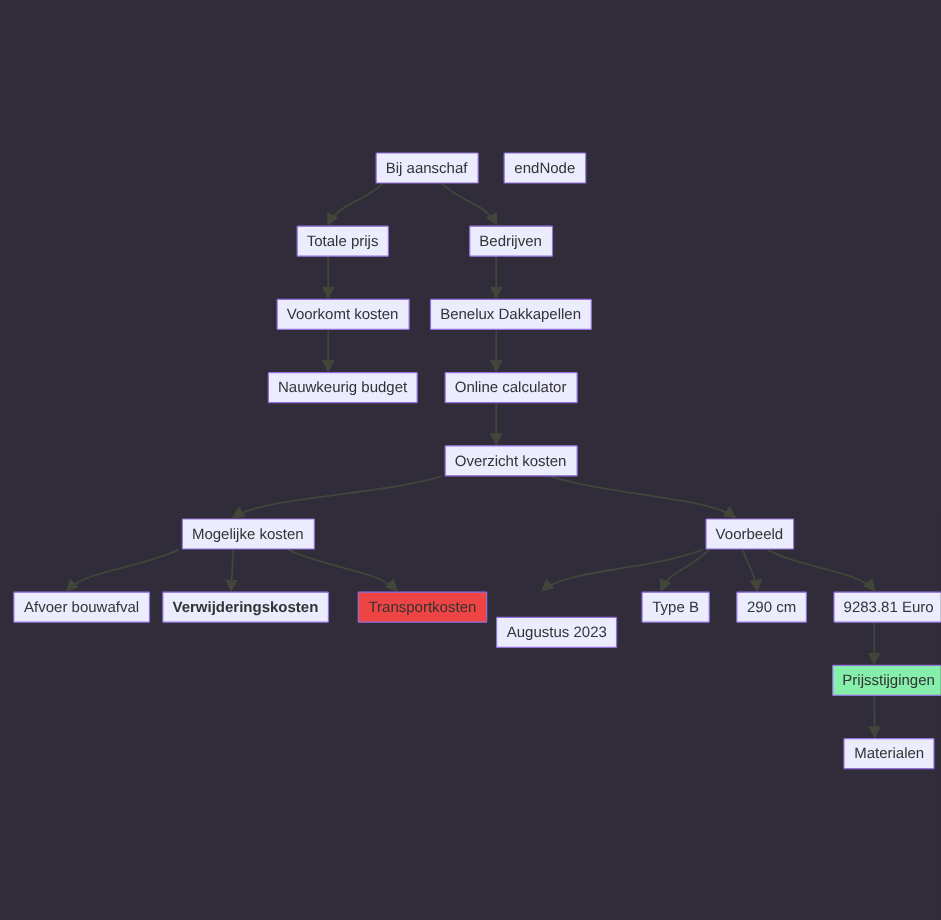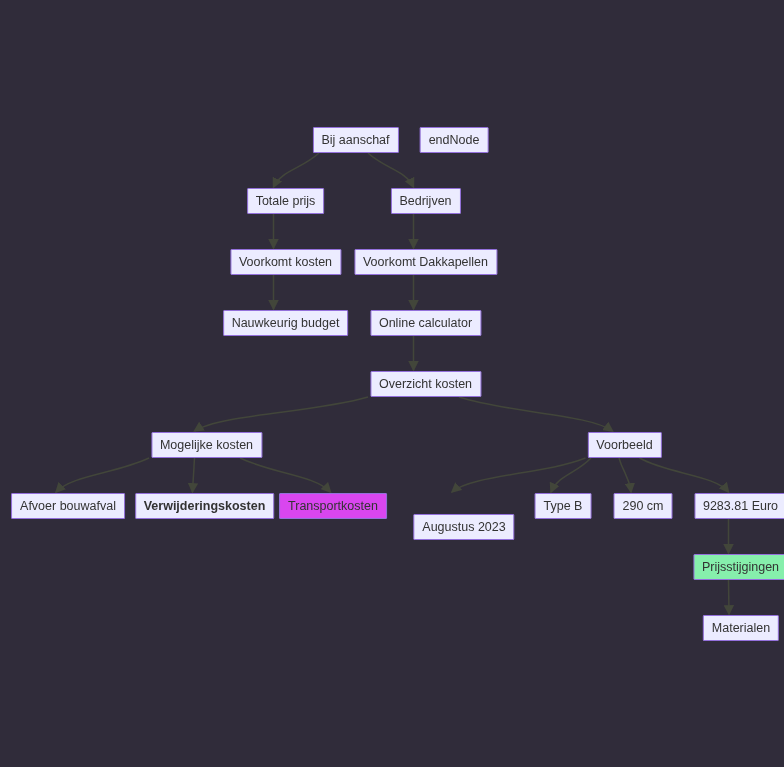--- a/index.html
+++ b/index.html
@@ -77,29 +77,29 @@
       <path d="M639.5,458 C668.5,474 714.58,475 728.5,492" fill="none" stroke="#42463a" stroke-width="1.5" marker-end="url(#arrow)"></path>
       <path d="M728.5,519 L728.5,553" fill="none" stroke="#42463a" stroke-width="1.5" marker-end="url(#arrow)"></path>
       <path d="M728.5,580 L729,614" fill="none" stroke="#42463a" stroke-width="1.5" marker-end="url(#arrow)"></path>
     </svg>
   <div class="nodes-layer">
       <div class="node" style="left: 343.5px; top: 127px; background: rgb(236, 236, 255); border-color: rgb(147, 112, 219); color: rgb(51, 51, 51);">Bij aanschaf</div>
       <div class="node" style="left: 442px; top: 127px; background: rgb(236, 236, 255); border-color: rgb(147, 112, 219); color: rgb(51, 51, 51);">endNode</div>
       <div class="node" style="left: 273.5px; top: 188px; background: rgb(236, 236, 255); border-color: rgb(147, 112, 219); color: rgb(51, 51, 51);">Totale prijs</div>
       <div class="node" style="left: 413.5px; top: 188px; background: rgb(236, 236, 255); border-color: rgb(147, 112, 219); color: rgb(51, 51, 51);">Bedrijven</div>
       <div class="node" style="left: 273.5px; top: 249px; background: rgb(236, 236, 255); border-color: rgb(147, 112, 219); color: rgb(51, 51, 51);">Voorkomt kosten</div>
-      <div class="node" style="left: 413.5px; top: 249px; background: rgb(236, 236, 255); border-color: rgb(147, 112, 219); color: rgb(51, 51, 51);">Voorkomt Dakkapellen</div>
+      <div class="node" style="left: 413.5px; top: 249px; background: rgb(236, 236, 255); border-color: rgb(147, 112, 219); color: rgb(51, 51, 51);">Benelux Dakkapellen</div>
       <div class="node" style="left: 273.5px; top: 310px; background: rgb(236, 236, 255); border-color: rgb(147, 112, 219); color: rgb(51, 51, 51);">Nauwkeurig budget</div>
       <div class="node" style="left: 413.5px; top: 310px; background: rgb(236, 236, 255); border-color: rgb(147, 112, 219); color: rgb(51, 51, 51);">Online calculator</div>
       <div class="node" style="left: 413.5px; top: 371px; background: rgb(236, 236, 255); border-color: rgb(147, 112, 219); color: rgb(51, 51, 51);">Overzicht kosten</div>
       <div class="node" style="left: 194.5px; top: 432px; background: rgb(236, 236, 255); border-color: rgb(147, 112, 219); color: rgb(51, 51, 51);">Mogelijke kosten</div>
       <div class="node" style="left: 612.5px; top: 432px; background: rgb(236, 236, 255); border-color: rgb(147, 112, 219); color: rgb(51, 51, 51);">Voorbeeld</div>
       <div class="node" style="left: 56px; top: 493px; background: rgb(236, 236, 255); border-color: rgb(147, 112, 219); color: rgb(51, 51, 51);">Afvoer bouwafval</div>
       <div class="node" style="left: 192.5px; top: 493px; background: rgb(236, 236, 255); border-color: rgb(147, 112, 219); color: rgb(51, 51, 51); font-weight: bold;">Verwijderingskosten</div>
-      <div class="node" style="left: 321px; top: 493px; background: #d946ef; border-color: rgb(147, 112, 219); color: rgb(51, 51, 51);">Transportkosten</div>
+      <div class="node" style="left: 340px; top: 493px; background: #ef4444; border-color: rgb(147, 112, 219); color: rgb(51, 51, 51);">Transportkosten</div>
       <div class="node" style="left: 452px; top: 514px; background: rgb(236, 236, 255); border-color: rgb(147, 112, 219); color: rgb(51, 51, 51);">Augustus 2023</div>
       <div class="node" style="left: 551px; top: 493px; background: rgb(236, 236, 255); border-color: rgb(147, 112, 219); color: rgb(51, 51, 51);">Type B</div>
       <div class="node" style="left: 631px; top: 493px; background: rgb(236, 236, 255); border-color: rgb(147, 112, 219); color: rgb(51, 51, 51);">290 cm</div>
       <div class="node" style="left: 728.5px; top: 493px; background: rgb(236, 236, 255); border-color: rgb(147, 112, 219); color: rgb(51, 51, 51);">9283.81 Euro</div>
       <div class="node" style="left: 728.5px; top: 554px; background: #86efac; border-color: rgb(147, 112, 219); color: rgb(51, 51, 51);">Prijsstijgingen</div>
       <div class="node" style="left: 729px; top: 615px; background: rgb(236, 236, 255); border-color: rgb(147, 112, 219); color: rgb(51, 51, 51);">Materialen</div>
     </div>
 </div>
 
 </body></html>

